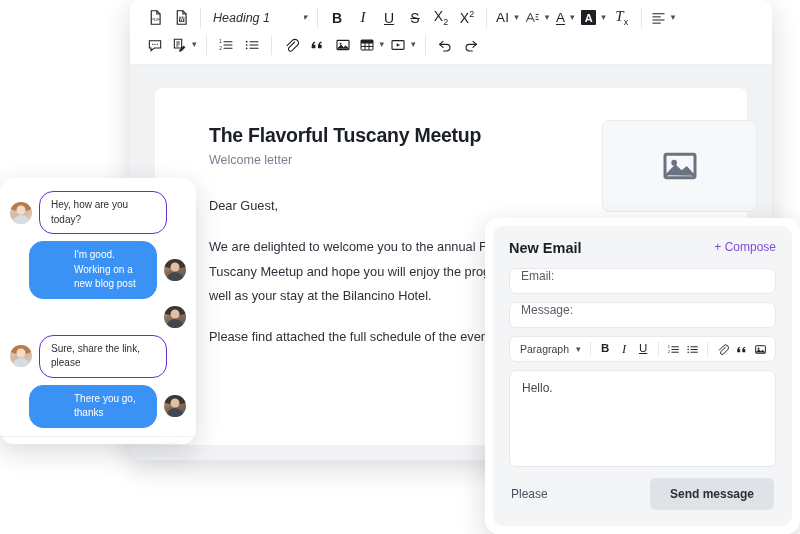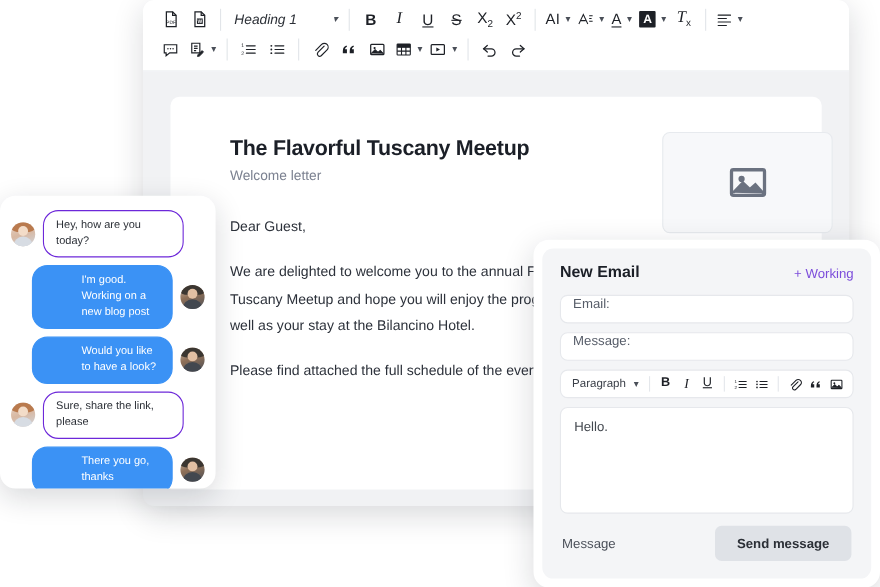--- a/index.html
+++ b/index.html
@@ -141,21 +141,21 @@
     border-radius: 14px;
     box-shadow: 0 8px 28px rgba(20,25,40,0.16);
     padding: 8px;
   }
   .email-card {
     background: #f4f5f7;
     border-radius: 10px;
     padding: 14px 16px 16px 16px;
     height: 100%;
   }
-  .email-head { display: flex; align-items: flex-end; justify-content: space-between; margin-bottom: 12px; }
+  .email-head { display: flex; align-items: flex-start; justify-content: space-between; margin-bottom: 12px; }
   .email-title { font-size: 14.5px; font-weight: 700; color: #1b1f27; }
   .compose-link { font-size: 12px; color: #7c4ddb; font-weight: 500; cursor: pointer; }
   .field {
     background: #ffffff; border: 1px solid #e6e8ec; border-radius: 7px;
     height: 26px; display: flex; align-items: flex-start;
     padding: 0 11px; font-size: 12px; color: #565c68;
     margin-bottom: 8px;
   }
   .etoolbar {
     background: #ffffff; border: 1px solid #e6e8ec; border-radius: 7px;
@@ -412,21 +412,20 @@
       <div class="msg out">
         <div class="bubble out">I'm good. Working on a new blog post</div>
         <div class="av m">
             <div class="hair"></div>
             <div class="face"></div>
             <div class="body"></div>
           </div>
       </div>
 
       <div class="msg out">
-        <div class="bubble out">Would you like to have a look?</div>
         <div class="av m">
             <div class="hair"></div>
             <div class="face"></div>
             <div class="body"></div>
           </div>
       </div>
 
       <div class="msg">
         <div class="av w">
             <div class="hair"></div>
@@ -453,21 +452,21 @@
         
       </div>
     </div>
   </div>
 
   <div class="email">
     <div class="email-card">
 
       <div class="email-head">
         <div class="email-title">New Email</div>
-        <div class="compose-link">+ Working</div>
+        <div class="compose-link">+ Compose</div>
       </div>
 
       <div class="field">
         <span>Email:</span>
       </div>
 
       <div class="field">
         <span>Message:</span>
       </div>
 
@@ -520,19 +519,19 @@
             <path d="M3.6 17.5 L9 12.2 L13 16 L16 13.4 L20.5 17.8" fill="#1d2026" stroke="#1d2026" stroke-width="1.5"></path>
           </svg>
         </div>
       </div>
 
       <div class="ebody">
         <span>Hello.</span>
       </div>
 
       <div class="email-actions">
-        <div class="cancel-btn">Message</div>
+        <div class="cancel-btn">Please</div>
         <button class="send-msg-btn">Send message</button>
       </div>
     </div>
   </div>
 
 </div>
 
 </body></html>

